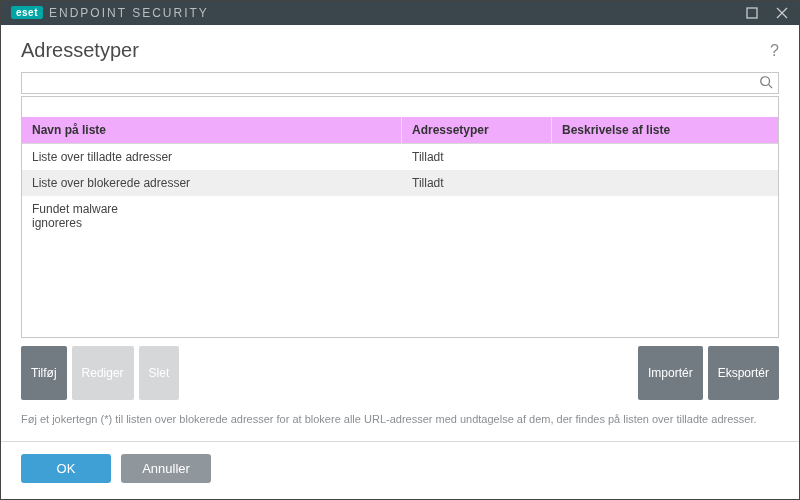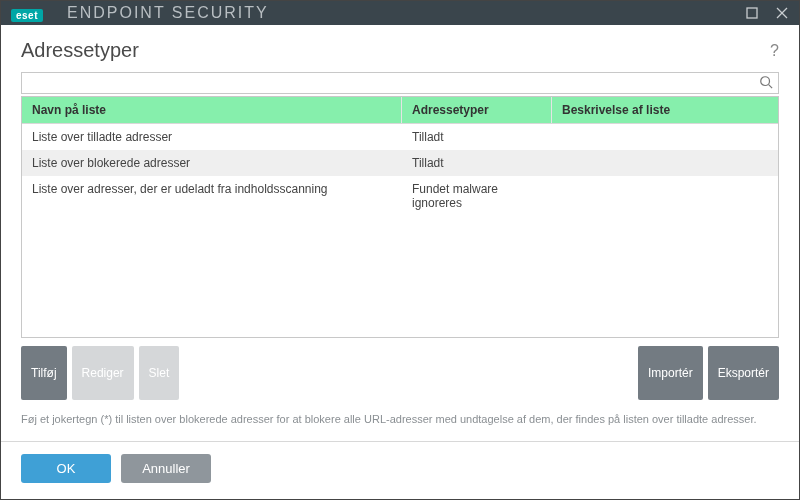--- a/index.html
+++ b/index.html
@@ -1,38 +1,38 @@
 <!DOCTYPE html>
 <html><head>
 <meta charset="utf-8">
 <style>
   * { box-sizing: border-box; margin: 0; padding: 0; }
   body { font-family: "Segoe UI", Arial, sans-serif; font-size: 12px; background: #fff; }
   .window { width: 800px; height: 500px; display: flex; flex-direction: column; border: 1px solid #444; }
   .titlebar { height: 28px; background: #3a454c; color: #d0d4d7; display: flex; align-items: center; padding: 0 10px; }
-  .titlebar .brand { display: flex; align-items: flex-end; gap: 24px; }
+  .titlebar .brand { display: flex; align-items: flex-start; gap: 6px; }
   .titlebar .brand-badge { background: #00a6a6; color: #fff; font-weight: bold; font-size: 10px; padding: 1px 5px; border-radius: 2px; letter-spacing: 0.5px; }
-  .titlebar .brand-title { font-size: 16px; letter-spacing: 2px; color: #b8bec2; }
+  .titlebar .brand-title { font-size: 12px; letter-spacing: 2px; color: #b8bec2; }
   .titlebar .win-controls { margin-left: auto; display: flex; gap: 16px; align-items: center; }
   .titlebar .win-icon { width: 14px; height: 14px; display: flex; align-items: center; justify-content: center; cursor: pointer; color: #c8cdd0; }
   .titlebar .win-icon svg { width: 12px; height: 12px; stroke: currentColor; }
 
   .content { flex: 1; display: flex; flex-direction: column; padding: 10px 20px 0 20px; background: #fff; }
   .page-head { display: flex; align-items: center; padding: 4px 0 10px 0; }
   .page-title { font-size: 20px; color: #4a4a4a; font-weight: 400; }
   .help-icon { margin-left: auto; color: #888; font-size: 16px; cursor: pointer; }
 
   .search-row { position: relative; margin-bottom: 2px; }
   .search-row input { width: 100%; height: 22px; border: 1px solid #c8c8c8; padding: 0 28px 0 6px; font-size: 12px; outline: none; }
   .search-row .mag { position: absolute; right: 4px; top: 3px; width: 16px; height: 16px; color: #777; cursor: pointer; }
   .search-row .mag svg { width: 14px; height: 14px; stroke: currentColor; fill: none; }
 
   .table-wrap { border: 1px solid #c8c8c8; display: flex; flex-direction: column; height: 242px; }
   .thead, .trow { display: flex; }
-  .thead { background: #86efac; border-bottom: 1px solid #d8d8d8; }
+  .thead { background: #f0abfc; border-bottom: 1px solid #d8d8d8; margin-top: 20px; }
   .th, .td { padding: 6px 10px; font-size: 12px; }
   .th { color: #333; font-weight: 600; }
   .col-name { flex: 0 0 380px; }
   .col-type { flex: 0 0 150px; }
   .col-desc { flex: 1; }
   .th.col-name, .th.col-type { border-right: 1px solid #e4e4e4; }
   .trow { color: #444; cursor: default; }
   .trow.selected { background: #efefef; }
   .tbody { flex: 1; overflow: auto; }
 
@@ -101,21 +101,20 @@
             <div class="td col-name">Liste over tilladte adresser</div>
             <div class="td col-type">Tilladt</div>
             <div class="td col-desc"></div>
           </div>
           <div class="trow selected">
             <div class="td col-name">Liste over blokerede adresser</div>
             <div class="td col-type">Tilladt</div>
             <div class="td col-desc"></div>
           </div>
           <div class="trow">
-            <div class="td col-name">Liste over adresser, der er udeladt fra indholdsscanning</div>
             <div class="td col-type">Fundet malware ignoreres</div>
             <div class="td col-desc"></div>
           </div>
         </div>
     </div>
 
     <div class="action-bar">
       <button class="btn-sm">Tilføj</button>
       <button class="btn-sm disabled">Rediger</button>
       <button class="btn-sm disabled">Slet</button>

